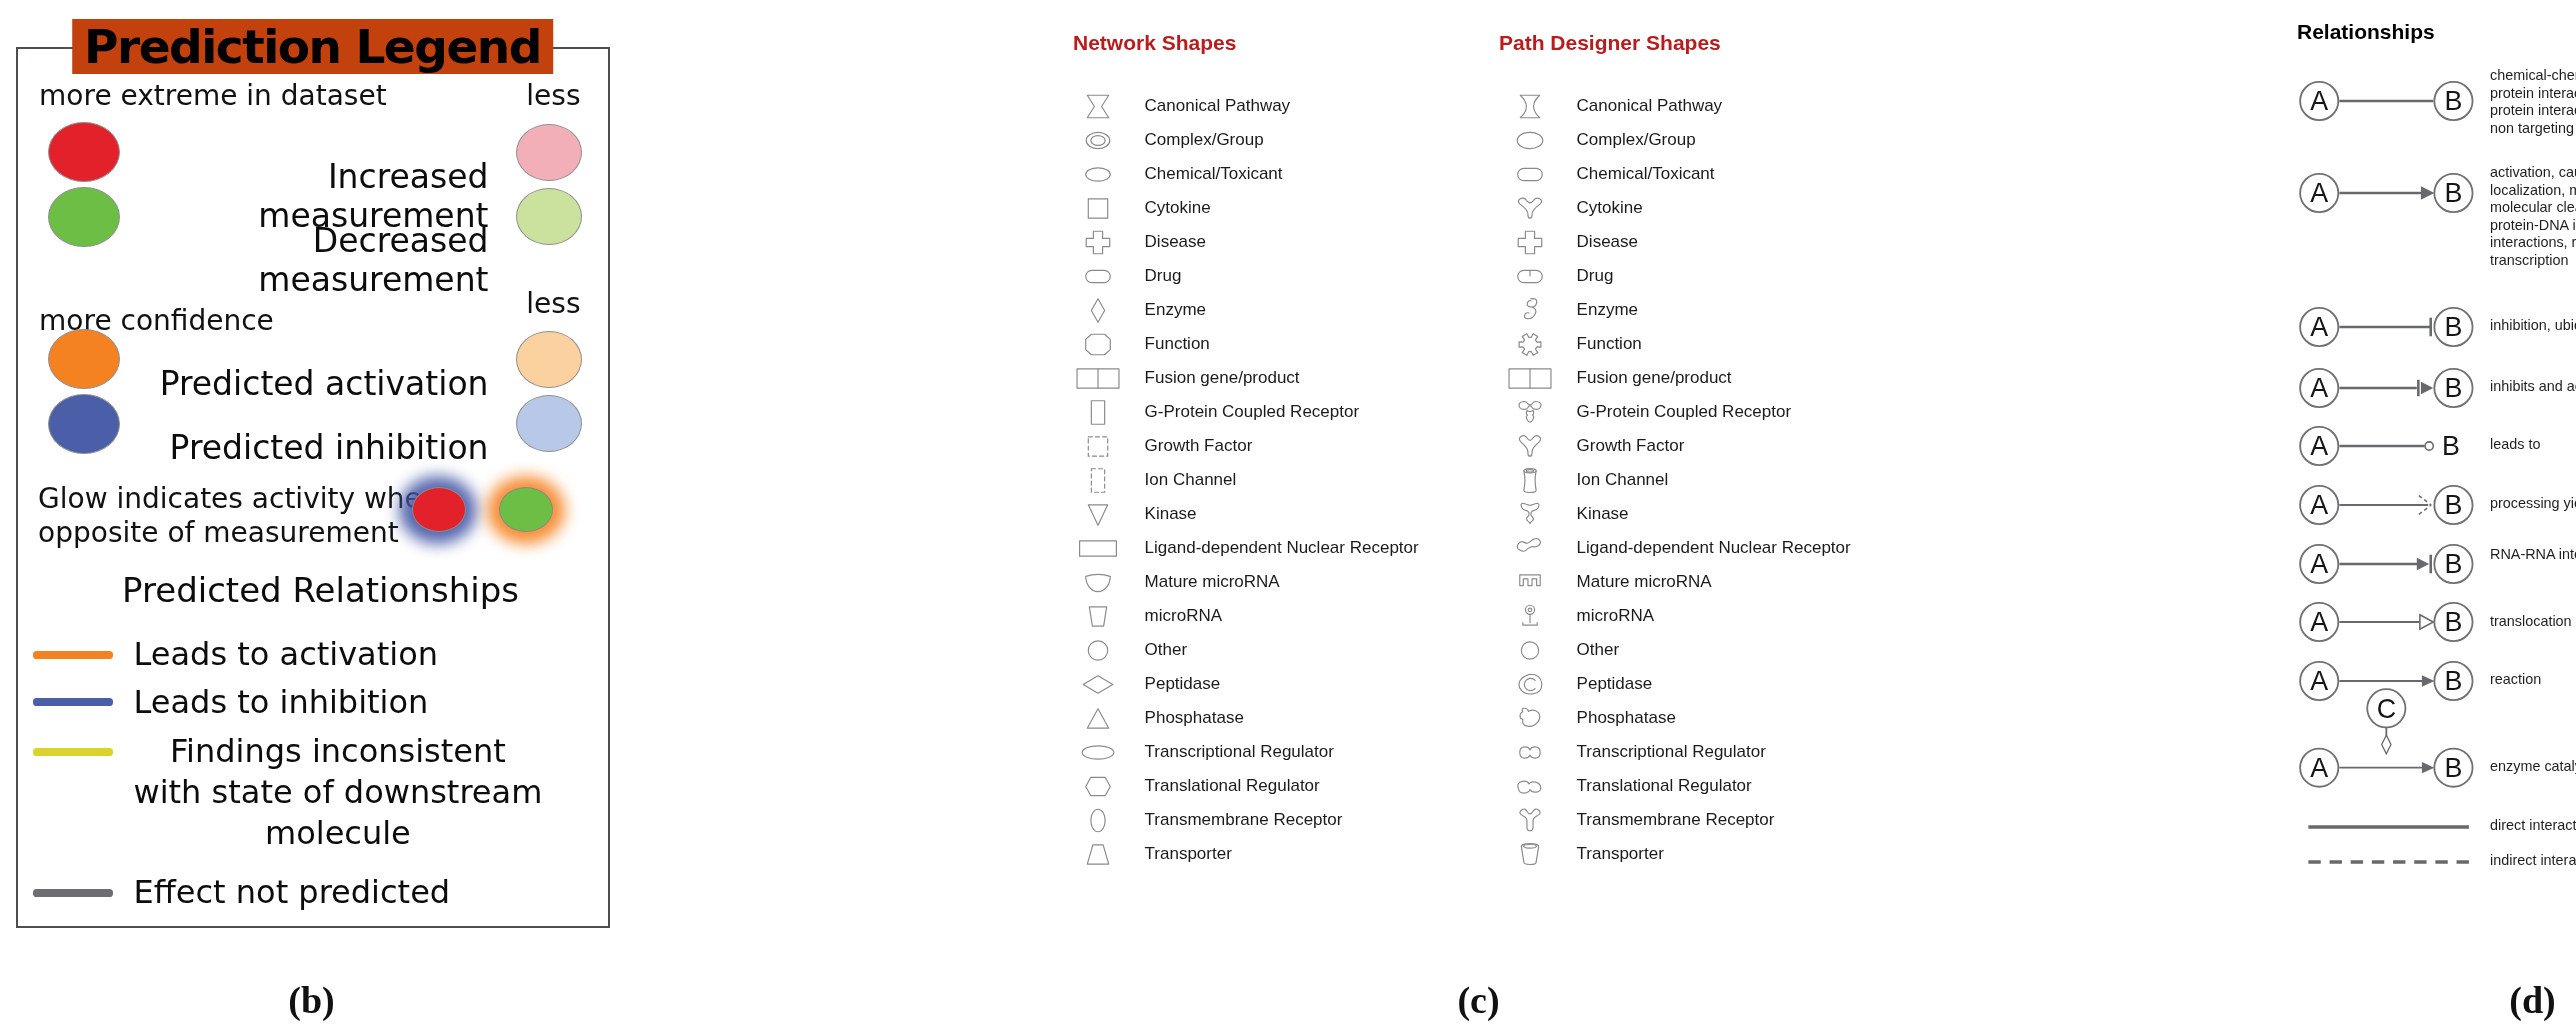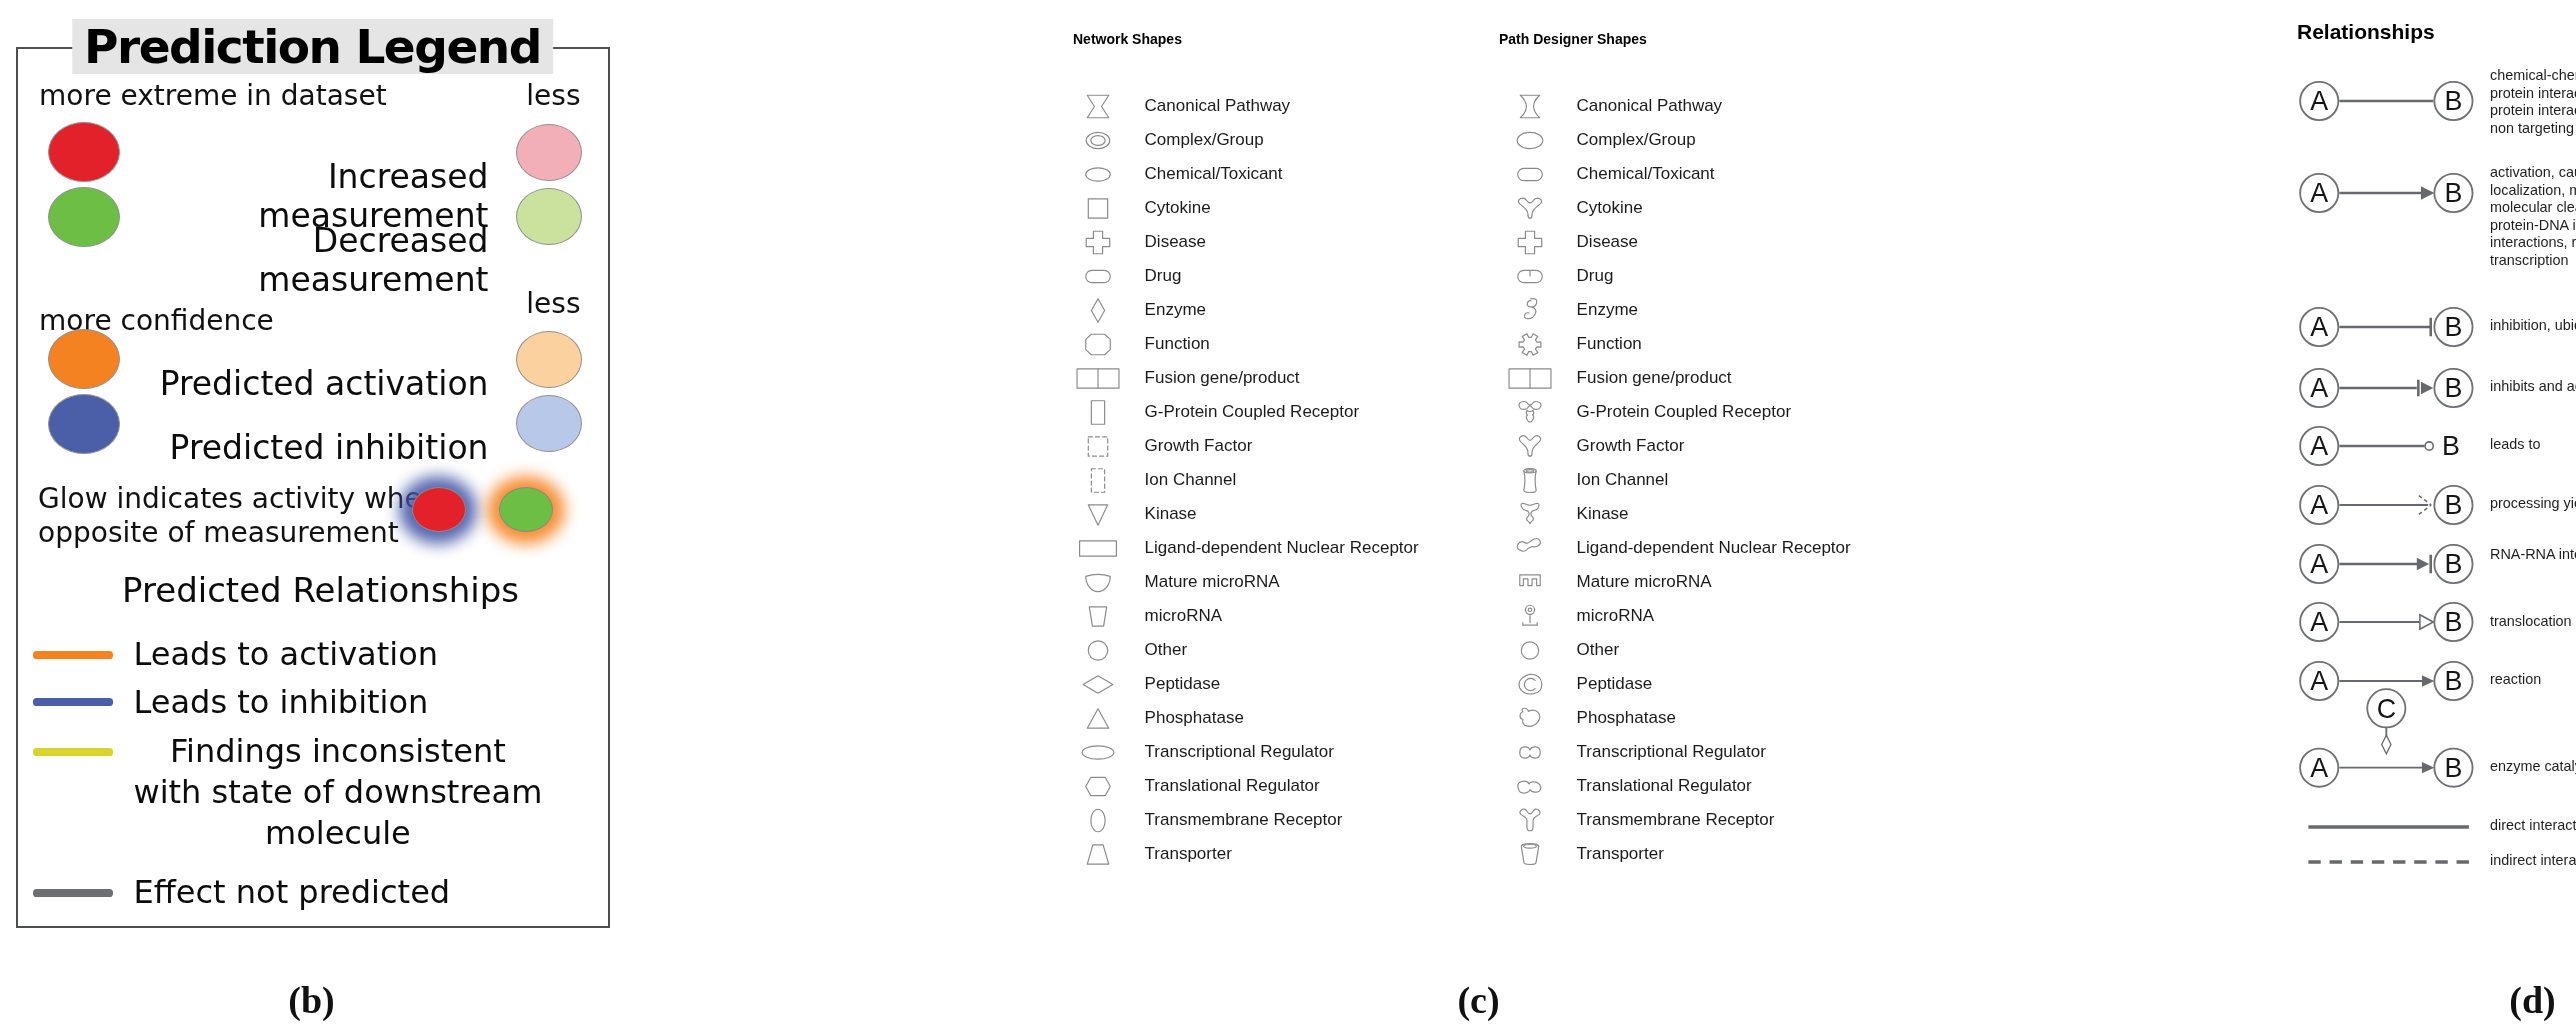--- a/index.html
+++ b/index.html
@@ -6,21 +6,21 @@
   html,body { background:#ffffff; }
   body { width:2769px; height:1027px; position:relative; overflow:hidden;
          font-family:"Liberation Sans", sans-serif; }
   #canvas { position:absolute; left:0; top:0; width:2769px; height:1027px; background:#fff; }
 
   
   .panel-b { position:absolute; left:15.5px; top:47px; width:594px; height:881px;
              border:2.1px solid #4d4e50; background:#fff;
              font-family:"DejaVu Sans", sans-serif; }
   .pb-title { position:absolute; top:-30px; left:50%; transform:translateX(-50%);
-              background:#e5e5e5; padding:0 12.4px; white-space:nowrap;
+              background:#c2410c; padding:0 12.4px; white-space:nowrap;
               font-size:47px; font-weight:700; letter-spacing:-1.5px; color:#000; }
   .pb-sub { position:absolute; font-size:28px; color:#111; }
   .pb-label { position:absolute; left:121px; width:350px; text-align:right;
               font-size:33px; color:#0c0c0c;margin-top:24px; }
   .pb-ell { position:absolute; border:1.5px solid #919191; border-radius:50%; }
   .ell-big { width:72px; height:60px; }
   .ell-sm  { width:66px; height:57px; }
   .sw-red{background:#E3212B;} .sw-pink{background:#F3AFB7;}
   .sw-green{background:#6CBE45;} .sw-lgreen{background:#CBE19E;}
   .sw-orange{background:#F58220;} .sw-lorange{background:#FCD1A0;}
@@ -31,21 +31,21 @@
                 border:1.5px solid #8a8a8a; }
   .pb-rel-title { position:absolute; top:521px; left:0; width:100%; text-align:center;
                   font-size:34px; color:#0c0c0c;padding-left:16px; }
   .pb-line { position:absolute; left:15.5px; width:80px; height:7.7px; border-radius:3.6px; }
   .ln-orange{background:#F58220;} .ln-blue{background:#4A5FA8;}
   .ln-yellow{background:#D9D32C;} .ln-gray{background:#6D6E71;}
   .pb-line-label { position:absolute; left:116px; font-size:32px; line-height:41px; color:#0c0c0c; }
 
   
   .panel-c { position:absolute; left:1072px; top:31px; width:813px; height:876px; }
-  .pc-header { position:absolute; top:0; font-size:14px; font-weight:700; color:#000000; white-space:nowrap; }
+  .pc-header { position:absolute; top:0; font-size:21px; font-weight:700; color:#b91c1c; white-space:nowrap; }
   .hdr-net { left:1px; } .hdr-pd { left:427px; }
   .shape-col { position:absolute; top:58px; }
   .col-net { left:0; } .col-pd { left:432px; }
   .shape-row { display:flex; align-items:center; height:34px; }
   .shape-icon { width:52px; display:flex; justify-content:center; align-items:center; flex:0 0 52px; }
   .shape-label { padding-left:20.6px; font-size:17px; color:#1b1b1b; white-space:nowrap; }
   .ig { stroke:#8a8a8a; stroke-width:2.3; fill:none; stroke-linejoin:round; stroke-linecap:round; }
 
   
   .panel-d { position:absolute; left:2296px; top:0; width:473px; height:1027px; }

